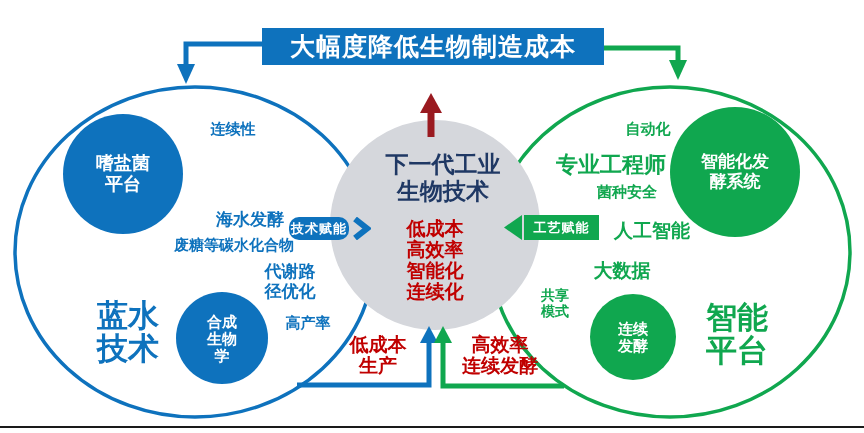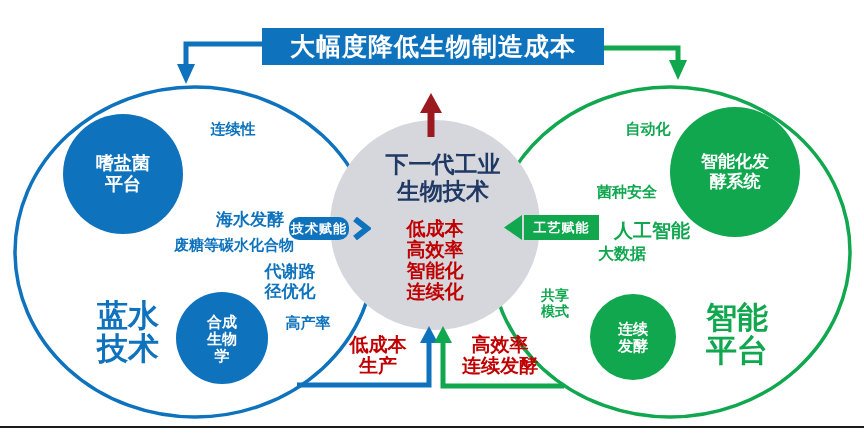--- a/index.html
+++ b/index.html
@@ -101,23 +101,24 @@
   <div class="node g" style="left:670px;top:107px;width:130px;height:130px;">
     <span class="ml" style="font-size:17px;line-height:20px;">智能化发
 酵系统</span>
   </div>
   <div class="node g" style="left:590px;top:294px;width:86px;height:86px;">
     <span class="ml" style="font-size:15px;line-height:17px;">连续
 发酵</span>
   </div>
 
   <div class="txt green" style="left:648px;top:120px;font-size:15px;">自动化</div>
+  <div class="txt green" style="left:611px;top:150px;font-size:22px;">专业工程师</div>
   <div class="txt green" style="left:627px;top:183px;font-size:15px;">菌种安全</div>
   <div class="txt green" style="left:652px;top:218px;font-size:19px;">人工智能</div>
-  <div class="txt green" style="left:622px;top:244px;font-size:16px;font-family:Liberation Serif, serif;">大数据</div>
+  <div class="txt green" style="left:622px;top:258px;font-size:19px;font-family:Liberation Serif, serif;">大数据</div>
   <div class="txt green ml" style="left:555px;top:287px;font-size:14px;line-height:16px;">共享
 模式</div>
   <div class="txt green ml" style="left:737px;top:301px;font-size:31px;line-height:33px;">智能
 平台</div>
 
   <div class="txt red ml" style="left:378px;top:334px;font-size:19px;line-height:21px;">低成本
 生产</div>
   <div class="txt red ml" style="left:500px;top:334px;font-size:19px;line-height:21px;">高效率
 连续发酵</div>
 

